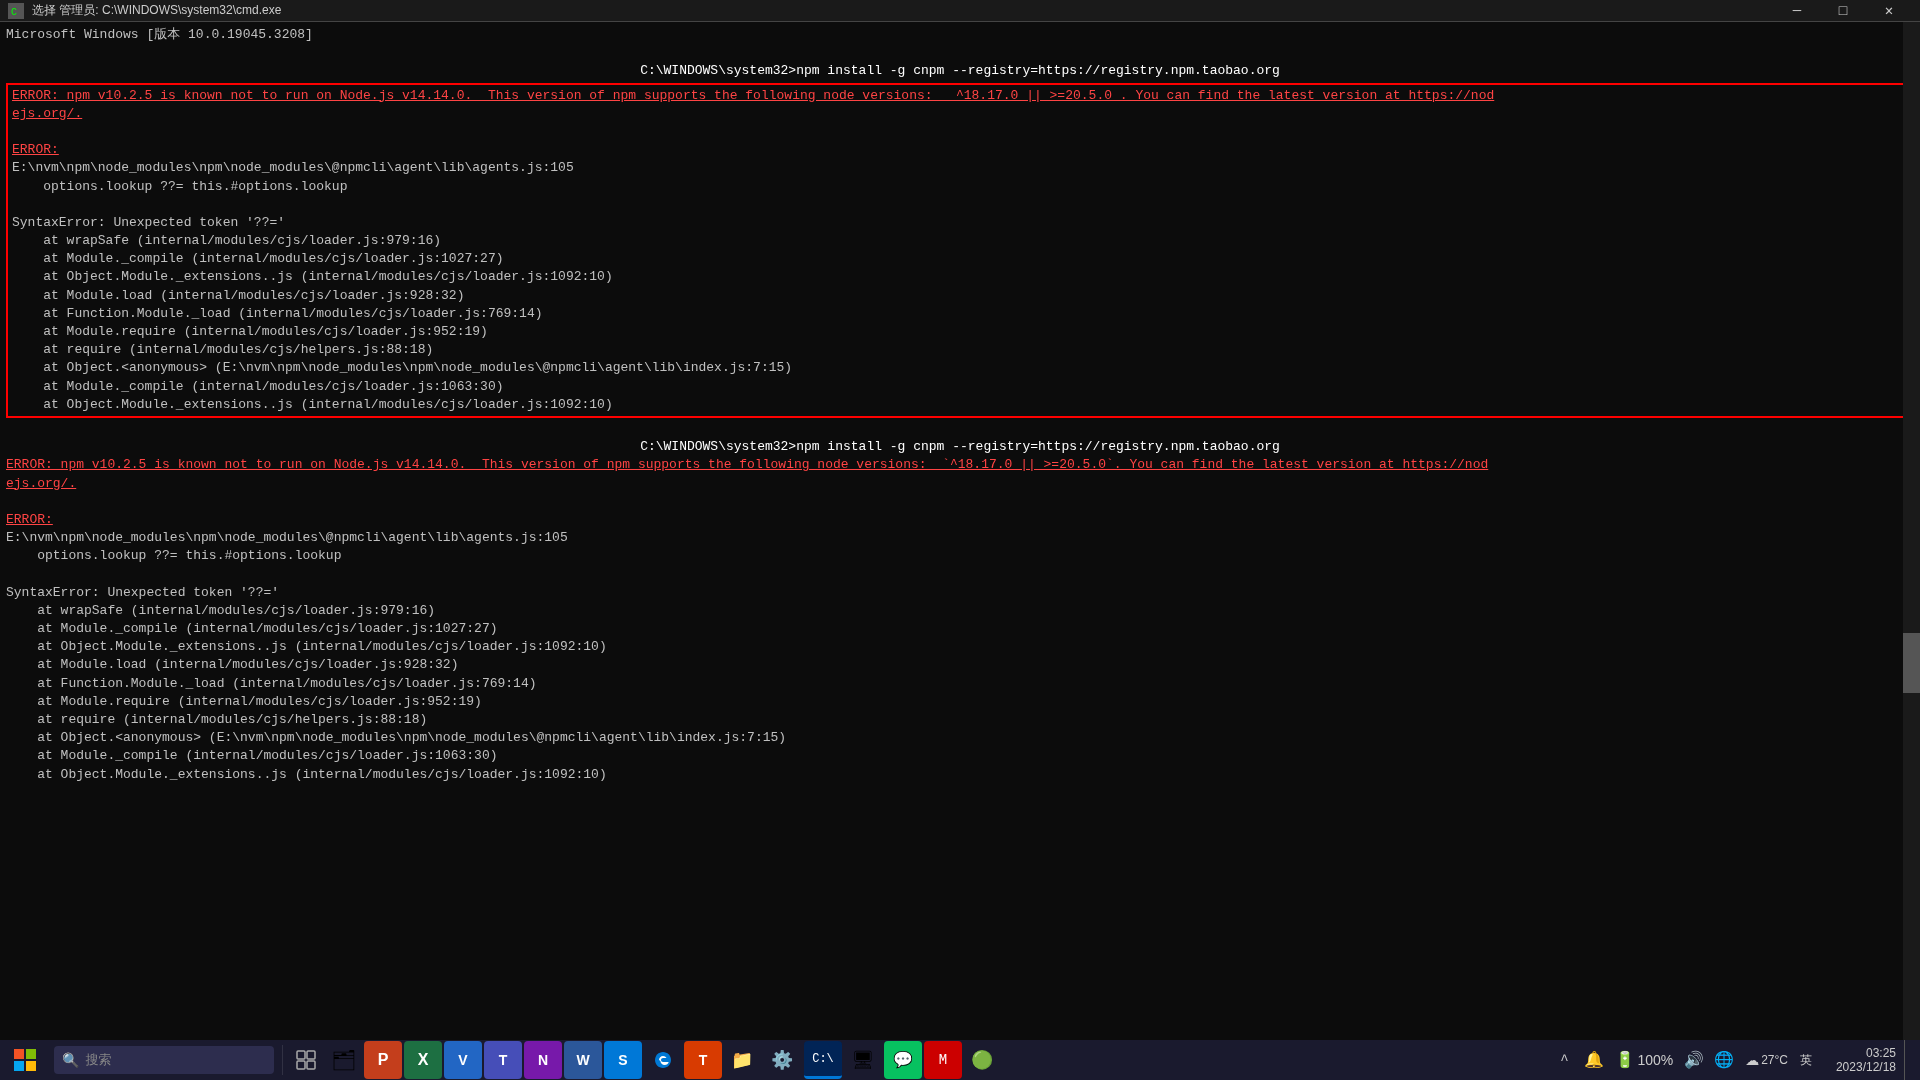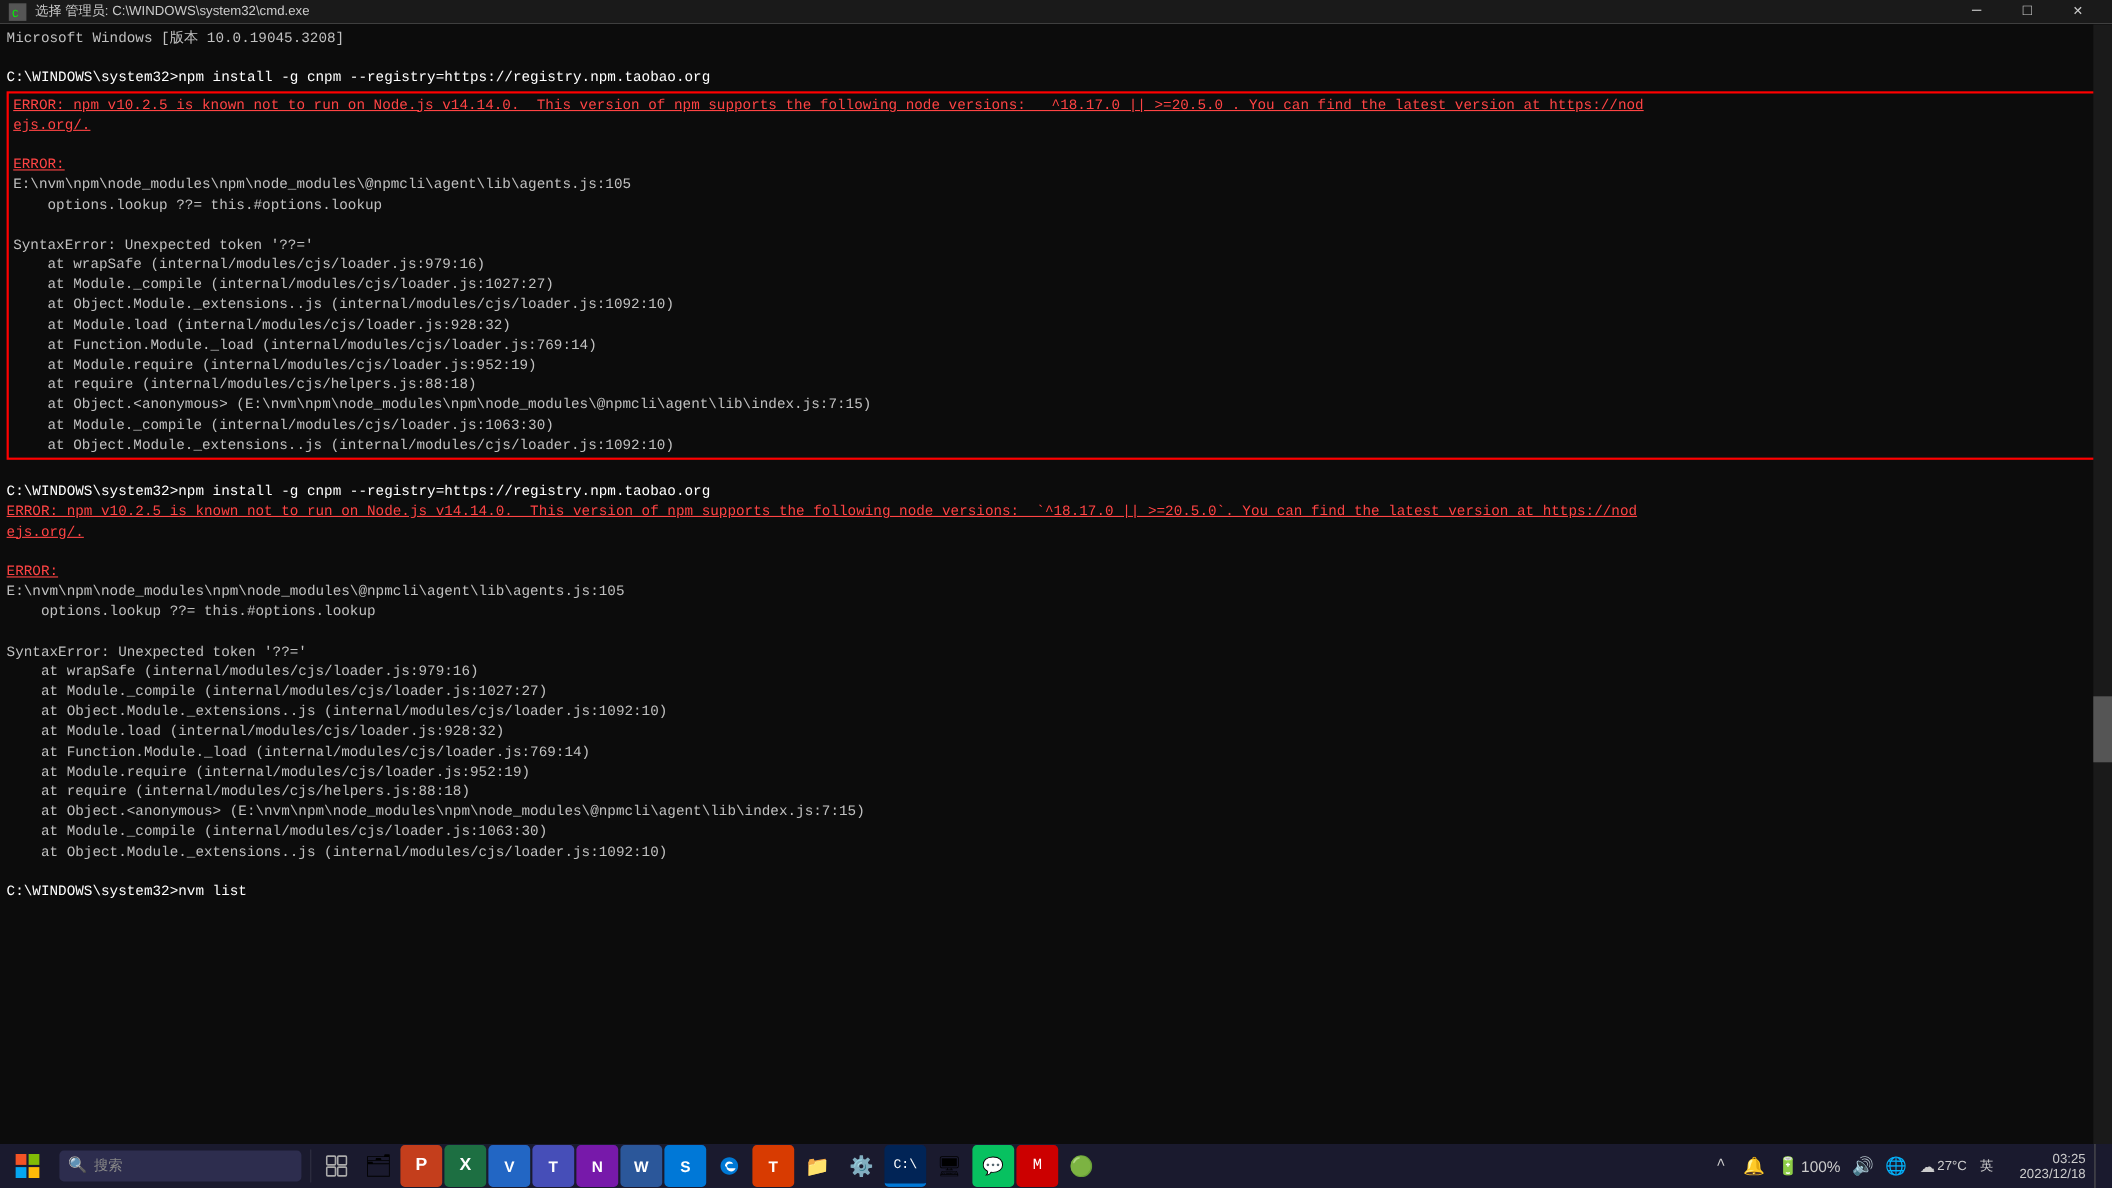--- a/index.html
+++ b/index.html
@@ -63,21 +63,21 @@
       overflow: hidden;
       font-size: 13px;
       line-height: 1.4;
       position: relative;
     }
     .terminal-line {
       white-space: pre;
       color: #c0c0c0;
     }
     .error-text { color: #ff4444; text-decoration: underline; }
-    .command-line { color: #ffffff; }
+    .command-line { color: #ffffff; text-align: center; }
     .normal-text { color: #c0c0c0; }
 
     
     .error-block {
       border: 2px solid #ff0000;
       margin: 2px 0;
       padding: 2px 4px;
     }
 
     
@@ -263,21 +263,20 @@
     <div class="terminal-line normal-text">    at Module._compile (internal/modules/cjs/loader.js:1027:27)</div>
     <div class="terminal-line normal-text">    at Object.Module._extensions..js (internal/modules/cjs/loader.js:1092:10)</div>
     <div class="terminal-line normal-text">    at Module.load (internal/modules/cjs/loader.js:928:32)</div>
     <div class="terminal-line normal-text">    at Function.Module._load (internal/modules/cjs/loader.js:769:14)</div>
     <div class="terminal-line normal-text">    at Module.require (internal/modules/cjs/loader.js:952:19)</div>
     <div class="terminal-line normal-text">    at require (internal/modules/cjs/helpers.js:88:18)</div>
     <div class="terminal-line normal-text">    at Object.&lt;anonymous&gt; (E:\nvm\npm\node_modules\npm\node_modules\@npmcli\agent\lib\index.js:7:15)</div>
     <div class="terminal-line normal-text">    at Module._compile (internal/modules/cjs/loader.js:1063:30)</div>
     <div class="terminal-line normal-text">    at Object.Module._extensions..js (internal/modules/cjs/loader.js:1092:10)</div>
     <div class="terminal-line">&nbsp;</div>
-    <div class="terminal-line command-line">C:\WINDOWS\system32&gt;nvm list</div>
     <div class="terminal-line">&nbsp;</div>
 
   </div>
 
   <div id="scrollbar" style="position:absolute;right:0;top:0;width:17px;height:100%;background:#1a1a1a;">
     <div id="scrollbar-thumb" style="width:100%;height:60px;background:#555;position:absolute;top:60%;"></div>
   </div>
 </div>
 
 <div id="taskbar">

